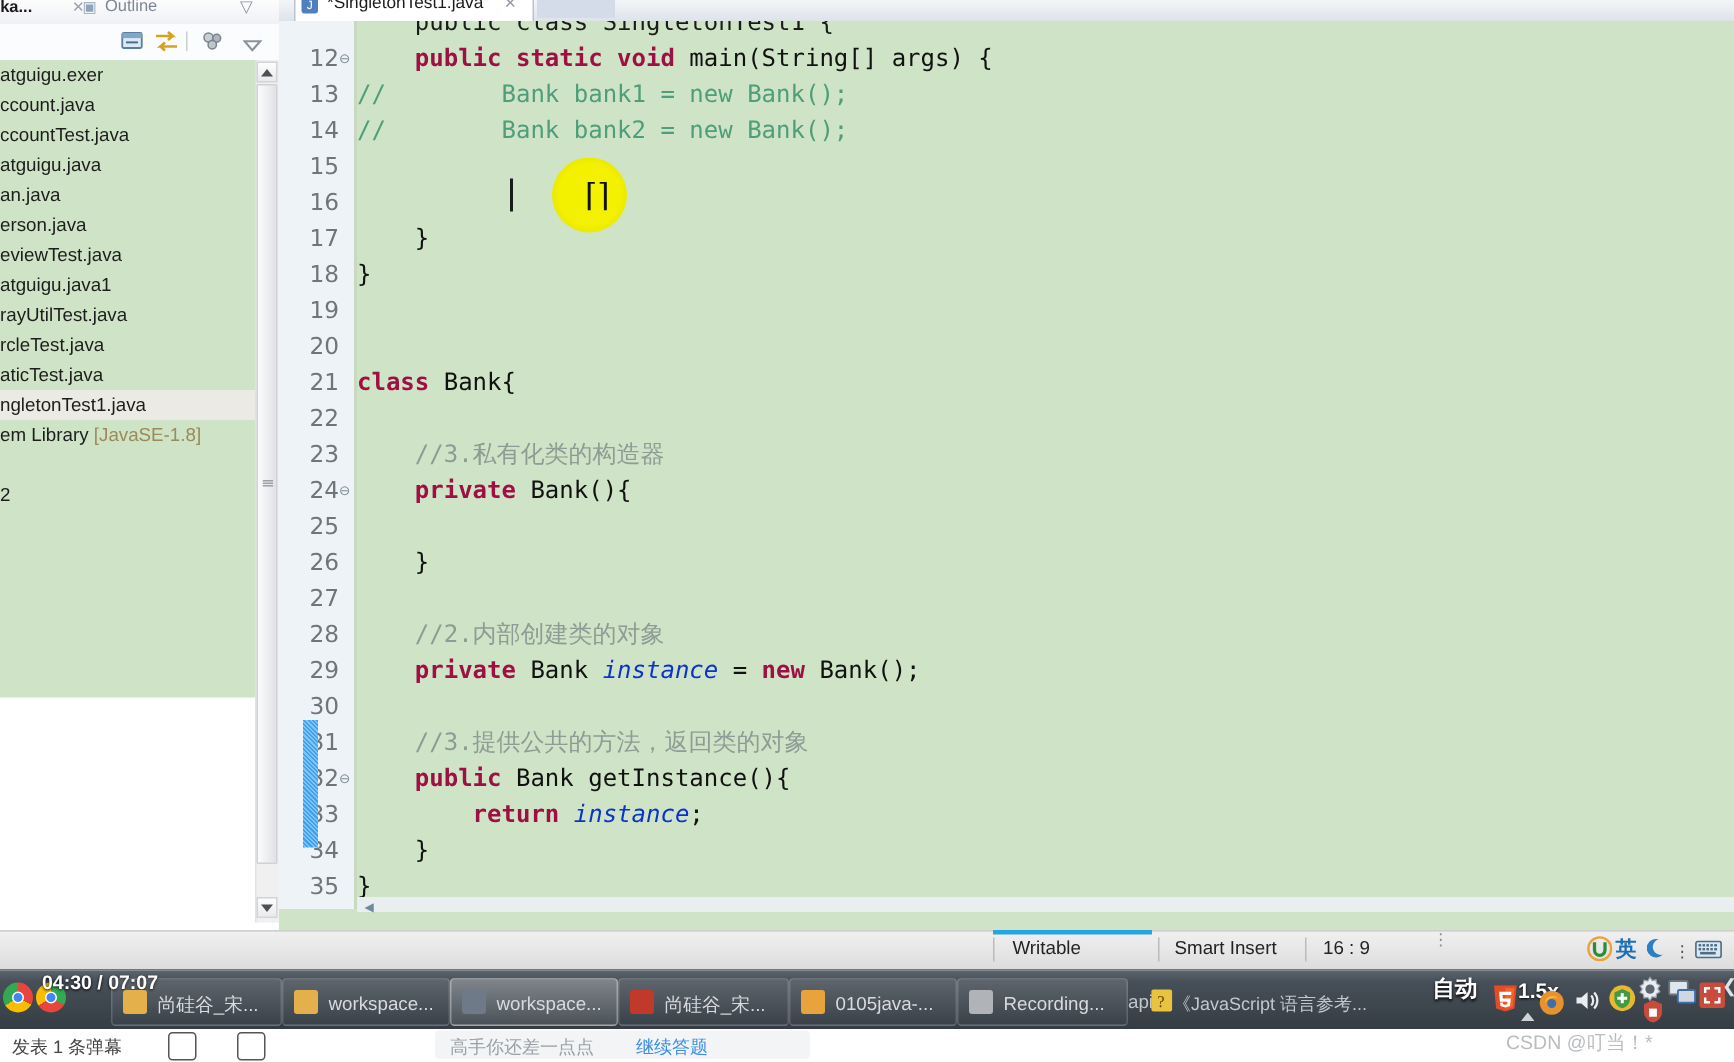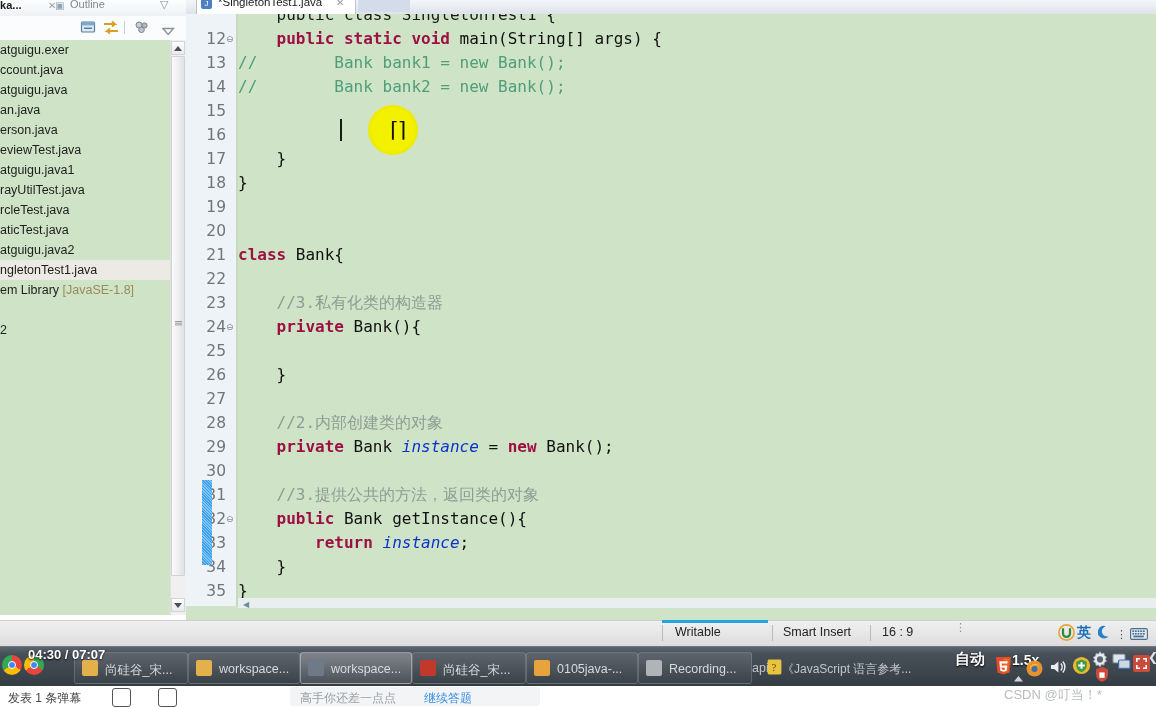--- a/index.html
+++ b/index.html
@@ -23,21 +23,21 @@
   #ltab-min{left:160px;top:-2px;color:#8a929b;font-size:11px;}
 
   #left-toolbar{left:0;top:16px;width:186px;height:24px;background:#fbfcfd;border-bottom:1px solid #e3e7ec;}
   .ltool{position:absolute;top:4px;width:18px;height:16px;}
   #tool-collapse{left:80px;}
   #tool-link{left:102px;}
   #tool-sep{left:124px;top:5px;width:1px;height:13px;background:#c8ced6;}
   #tool-filter{left:134px;}
   #tool-menu{left:162px;top:6px;}
 
-  #left-tree{left:0;top:40px;width:170px;height:575px;background:#cfe4c6;overflow:hidden;}
+  #left-tree{left:0;top:40px;width:170px;height:425px;background:#cfe4c6;overflow:hidden;}
   .tree-item{position:relative;height:20px;line-height:20px;font-size:12.5px;color:#1d1d1d;
              white-space:nowrap;padding-left:0px;}
   .tree-item.sel{background:#eceae4;}
   .tree-item .lib{color:#9a8a5c;}
 
   #left-scroll{left:170px;top:40px;width:16px;height:575px;background:#f0f0f0;
                border-left:1px solid #dfe1e3;}
   #left-scroll-up{left:171px;top:41px;width:14px;height:14px;background:linear-gradient(#fdfdfd,#e9eaec);
                   border:1px solid #d2d4d7;box-sizing:border-box;}
   #left-scroll-thumb{left:171px;top:56px;width:14px;height:520px;
@@ -175,29 +175,29 @@
     <div class="ltool" id="tool-menu">
       <svg width="13" height="9" viewBox="0 0 13 9">
           <path d="M1 1.5 L11.5 1.5 L6.2 7.5 Z" fill="none" stroke="#8a929b" stroke-width="1.4"></path>
         </svg>
     </div>
   </div>
 
   <div class="abs" id="left-tree">
       <div class="tree-item"><span>atguigu.exer</span></div>
       <div class="tree-item"><span>ccount.java</span></div>
+      <div class="tree-item"><span>ccountTest.java</span></div>
       <div class="tree-item"><span>atguigu.java</span></div>
       <div class="tree-item"><span>an.java</span></div>
       <div class="tree-item"><span>erson.java</span></div>
       <div class="tree-item"><span>eviewTest.java</span></div>
       <div class="tree-item"><span>atguigu.java1</span></div>
       <div class="tree-item"><span>rayUtilTest.java</span></div>
       <div class="tree-item"><span>rcleTest.java</span></div>
       <div class="tree-item"><span>aticTest.java</span></div>
-      <div class="tree-item"><span>atguigu.java2</span></div>
       <div class="tree-item sel"><span>ngletonTest1.java</span></div>
       <div class="tree-item"><span>em Library </span><span class="lib">[JavaSE-1.8]</span></div>
       <div class="tree-item" style="height: 20px;"></div>
       <div class="tree-item"><span>2</span></div>
     </div>
 
   <div class="abs" id="left-scroll"></div>
   <div class="abs" id="left-scroll-up">
     <div class="arrowtri" style="border-left:4px solid transparent;border-right:4px solid transparent;border-bottom:5px solid #4c5156;margin-top:4px;"></div>
   </div>

